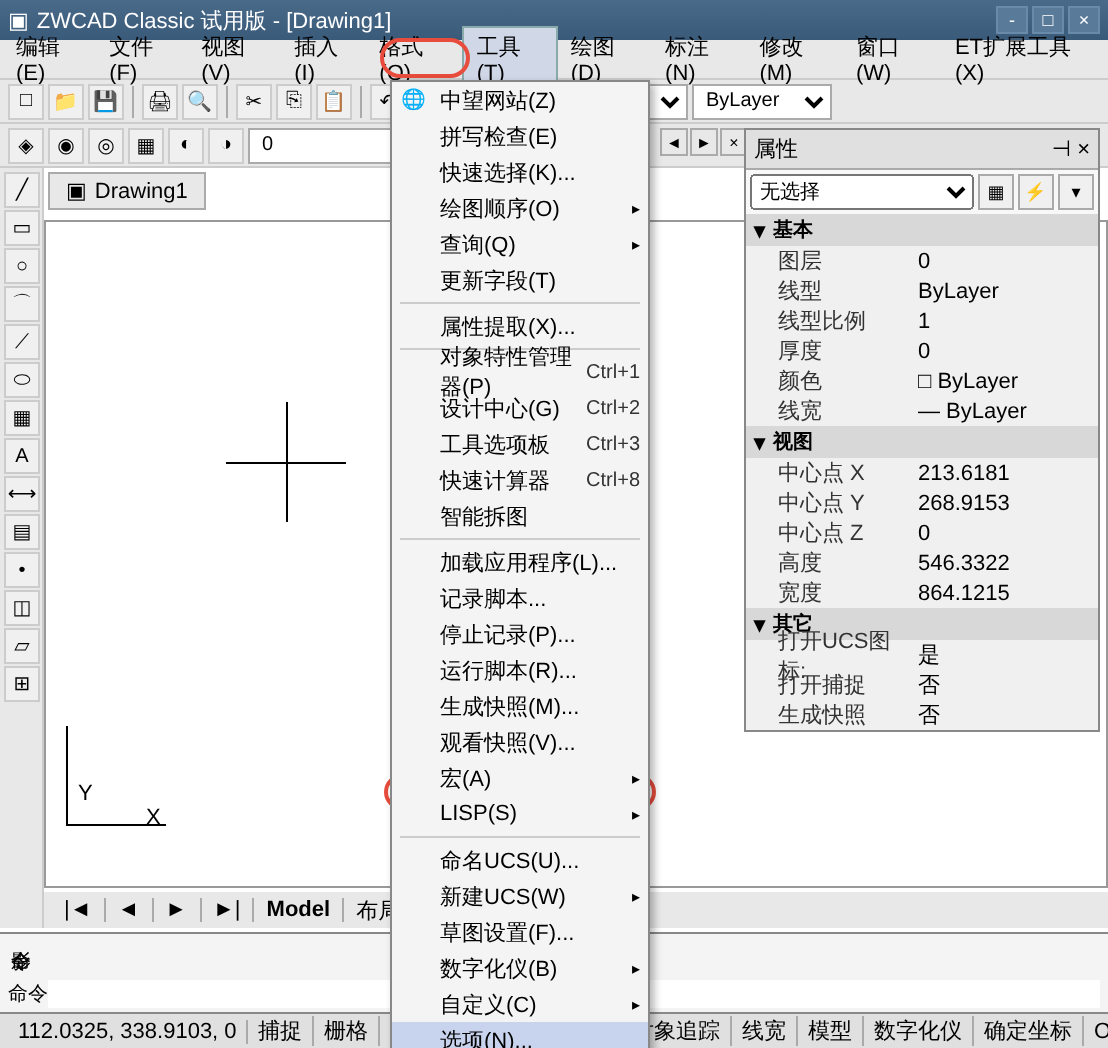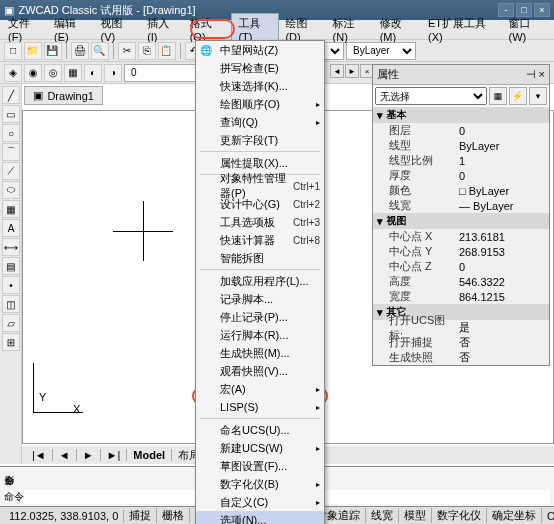--- a/index.html
+++ b/index.html
@@ -64,31 +64,31 @@
     <span>ZWCAD Classic 试用版 - [Drawing1]</span>
   </div>
   <div class="titlebar-btns">
     <span>-</span>
     <span>□</span>
     <span>×</span>
   </div>
 </div>
 
 <div class="menubar" id="menubar">
+    <span class="menu-item">编辑(E)</span>
     <span class="menu-item">文件(F)</span>
-    <span class="menu-item">编辑(E)</span>
     <span class="menu-item">视图(V)</span>
     <span class="menu-item">插入(I)</span>
     <span class="menu-item">格式(O)</span>
     <span class="menu-item active">工具(T)</span>
     <span class="menu-item">绘图(D)</span>
     <span class="menu-item">标注(N)</span>
     <span class="menu-item">修改(M)</span>
+    <span class="menu-item">窗口(W)</span>
     <span class="menu-item">ET扩展工具(X)</span>
-    <span class="menu-item">窗口(W)</span>
   </div>
 <div class="menu-highlight" style="left:190px;top:19px;width:45px;height:20px"></div>
 
 <div class="toolbar">
   <span class="tb-btn">□</span>
   <span class="tb-btn">📁</span>
   <span class="tb-btn">💾</span>
   <span class="tb-sep"></span>
   <span class="tb-btn">🖨</span>
   <span class="tb-btn">🔍</span>

